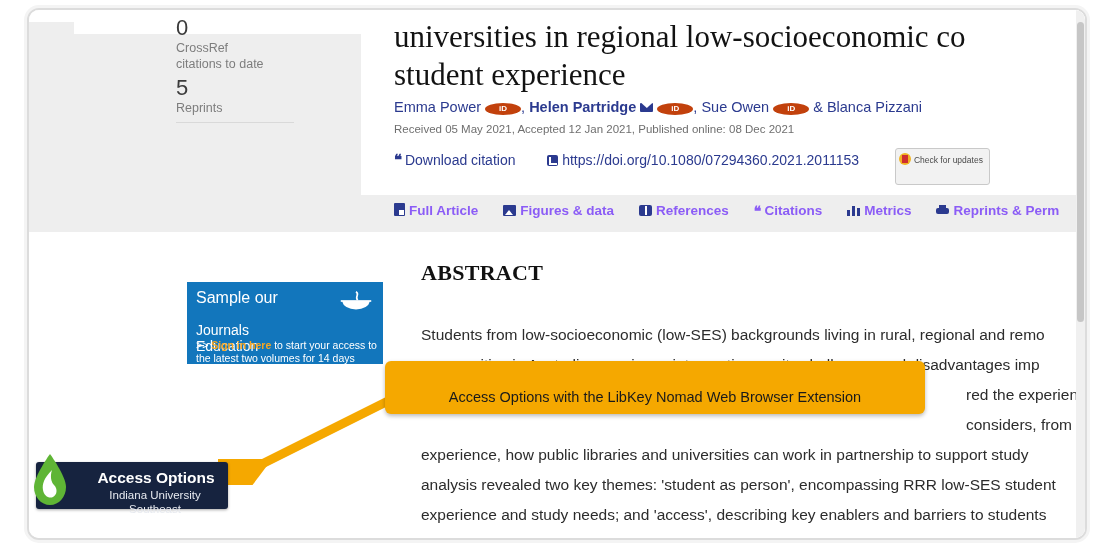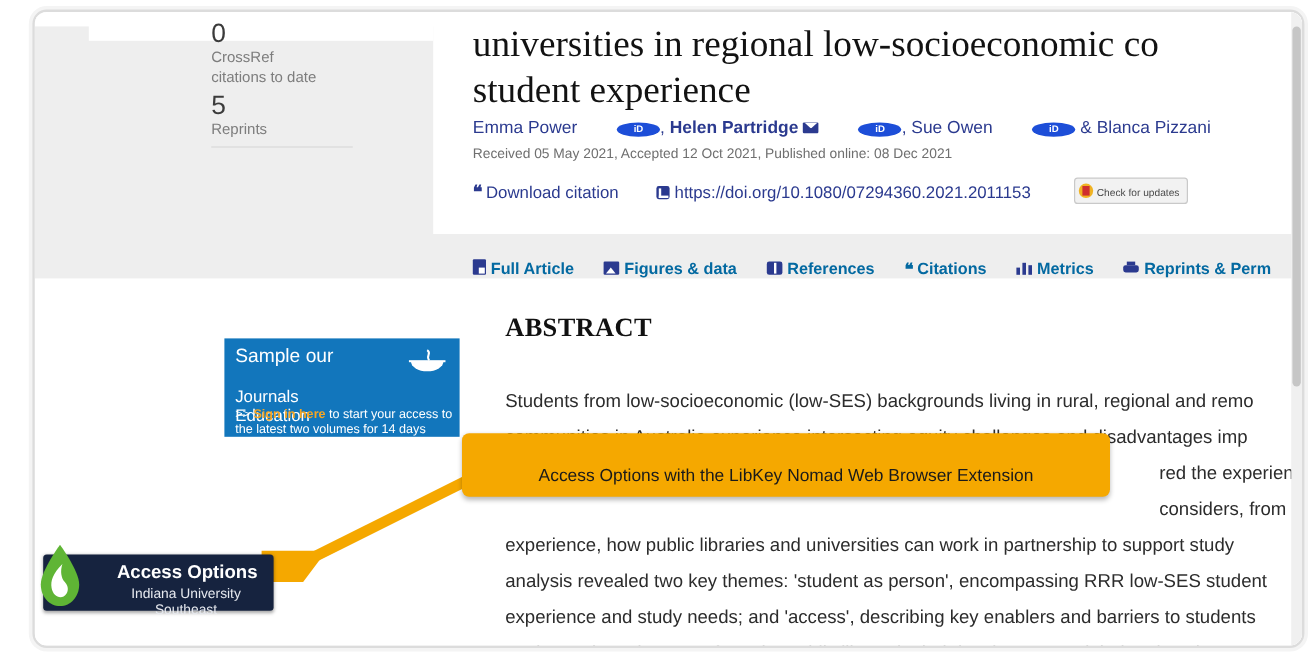--- a/index.html
+++ b/index.html
@@ -57,24 +57,23 @@
     font-family:"Liberation Serif", serif;
     font-size:31px;line-height:38px;font-weight:400;color:#121212;
     white-space:nowrap;
   }
   .authors{
     margin-top:4px;font-size:14.5px;color:#2b3a8f;line-height:19px;white-space:nowrap;
   }
   .authors .bold{font-weight:700;margin-top:12px;}
   .orcid{
     display:inline-block;width:36px;height:12px;border-radius:50%;
-    background:#1d4ed8;color:#fff;font-size:8px;font-weight:700;
+    background:#c2410c;color:#fff;font-size:8px;font-weight:700;
     text-align:center;line-height:12px;vertical-align:1px;
     font-family:"Liberation Sans", sans-serif;
-    margin-left:29px;
   }
   .envelope{
     display:inline-block;width:13px;height:9px;background:#2b3a8f;
     position:relative;vertical-align:0px;border-radius:1px;
   }
   .envelope:after{
     content:"";position:absolute;left:1px;top:0;width:11px;height:5px;
     background:#fff;clip-path:polygon(0 0,100% 0,50% 100%);
   }
   .recv{
@@ -89,33 +88,33 @@
     position:relative;vertical-align:-1px;
   }
   .dl-row .doi-ico:after{
     content:"";position:absolute;left:2px;top:2px;width:6px;height:6px;
     border-left:2px solid #fff;border-bottom:2px solid #fff;
   }
   .dl-gap{display:inline-block;width:24px;}
   .chk-badge{
     display:inline-block;margin-left:32px;vertical-align:2px;
     border:1px solid #c9c9c9;background:#f2f2f2;border-radius:3px;
-    padding:2px 6px 0 3px;font-size:8.5px;color:#4a4a4a;white-space:nowrap;
+    padding:2px 6px 15px 3px;font-size:8.5px;color:#4a4a4a;white-space:nowrap;
   }
   .chk-dot{
     display:inline-block;width:12px;height:12px;border-radius:50%;
     background:#f0b323;position:relative;vertical-align:-2px;margin-right:3px;
   }
   .chk-dot:after{
     content:"";position:absolute;left:3px;top:2px;width:6px;height:8px;background:#cf2e2e;
   }
   
   .tabs{
-    position:absolute;left:365px;top:206px;width:608px;
-    font-size:13.5px;color:#0369a1;white-space:nowrap;font-weight:700;
+    position:absolute;left:365px;top:193px;width:608px;
+    font-size:13.5px;color:#8b5cf6;white-space:nowrap;font-weight:700;
   }
   .tab{display:inline-block;margin-right:25px;}
   .tab .ti{display:inline-block;margin-right:4px;vertical-align:-1px;}
   .ico-doc{width:11px;height:13px;background:#2b3a8f;border-radius:1px;display:inline-block;position:relative;}
   .ico-doc:after{content:"";position:absolute;right:1px;bottom:1px;width:5px;height:5px;background:#fff;}
   .ico-img{width:13px;height:11px;background:#2b3a8f;border-radius:1px;display:inline-block;position:relative;}
   .ico-img:after{content:"";position:absolute;left:2px;bottom:1px;width:0;height:0;border-left:4px solid transparent;border-right:4px solid transparent;border-bottom:5px solid #fff;}
   .ico-book{width:13px;height:11px;background:#2b3a8f;border-radius:2px;display:inline-block;position:relative;}
   .ico-book:after{content:"";position:absolute;left:5.5px;top:1px;width:2px;height:9px;background:#fff;}
   .ico-quote{font-weight:700;font-size:14px;letter-spacing:-1px;}
@@ -214,21 +213,21 @@
         <div class="art-title">student experience</div>
 
         <div class="authors">
           <span>Emma Power</span>
           <span class="orcid">iD</span><span>, </span><span class="bold">Helen Partridge</span>
           <span class="envelope"></span>
           <span class="orcid">iD</span><span>, </span><span>Sue Owen</span>
           <span class="orcid">iD</span><span> &amp; </span><span>Blanca Pizzani</span>
         </div>
 
-        <div class="recv">Received 05 May 2021, Accepted 12 Oct 2021, Published online: 08 Dec 2021</div>
+        <div class="recv">Received 05 May 2021, Accepted 12 Jan 2021, Published online: 08 Dec 2021</div>
 
         <div class="dl-row">
           <span class="quote">❝</span>
           <span>Download citation</span>
           <span class="dl-gap"></span>
           <span class="doi-ico"></span>
           <span>https://doi.org/10.1080/07294360.2021.2011153</span>
           <span class="chk-badge"><span class="chk-dot"></span><span>Check for updates</span></span>
         </div>
       </div>

